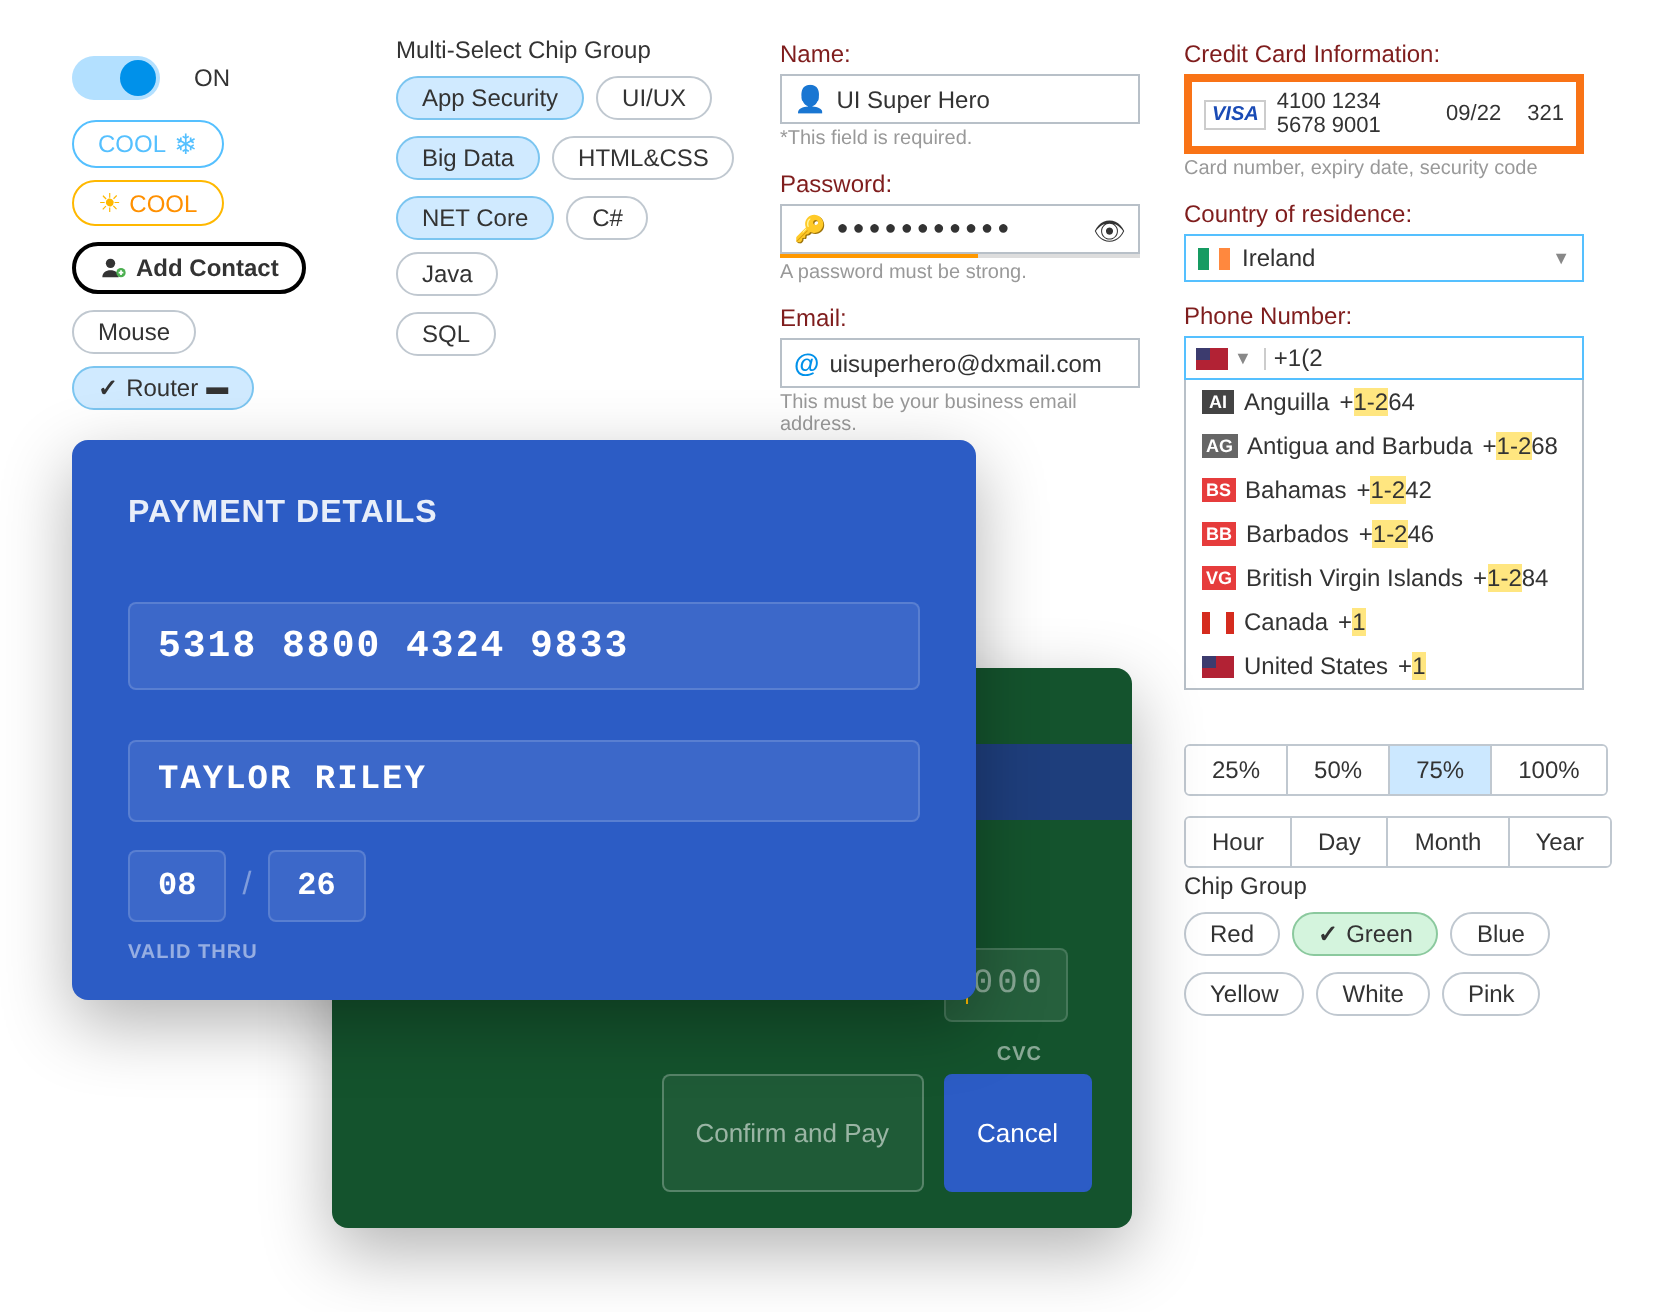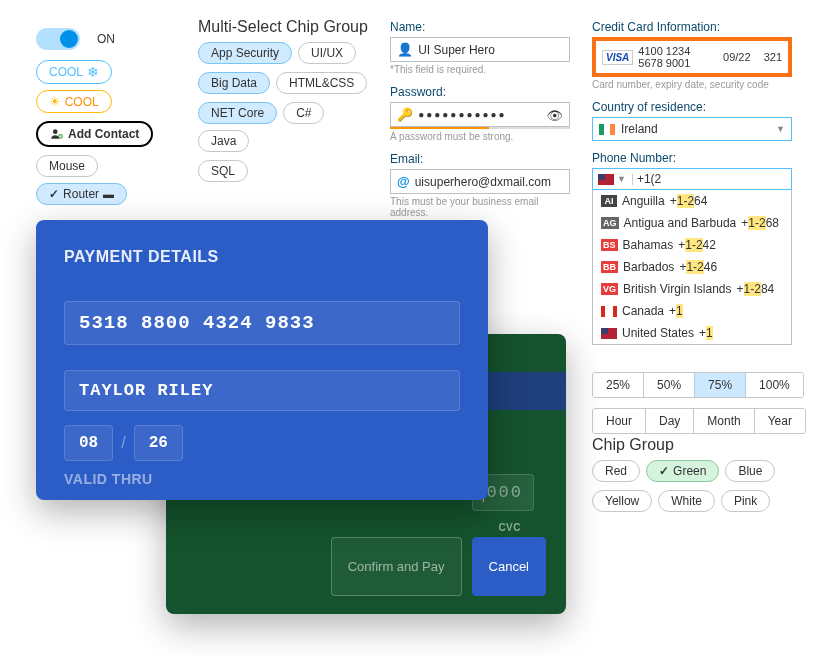--- a/index.html
+++ b/index.html
@@ -16,26 +16,26 @@
 .chip.warm { border-color: #ffb800; color: #ff9000; }
 .chip.add-contact { border: 2px solid #000; font-weight: 600; padding: 4px 12px; }
 .chip.selected { background: #d0eaff; border-color: #7bc5f0; }
 .snowflake { color: #55c0ff; font-size: 14px; }
 .sun { color: #ffb800; font-size: 13px; }
 .plus-icon { width: 14px; height: 14px; display: inline-block; position: relative; }
 .plus-icon svg { width: 100%; height: 100%; }
 
 
 .multi-chip-area { position: absolute; top: 18px; left: 198px; width: 170px; }
-.section-label { font-size: 16px; color: #333; margin-bottom: 6px; }
+.section-label { font-size: 12px; color: #333; margin-bottom: 6px; }
 
 
 .fields-col { position: absolute; top: 20px; left: 390px; width: 180px; }
 .field-group { margin-bottom: 10px; }
-.field-label { font-size: 12px; color: #0c4a6e; margin-bottom: 3px; }
+.field-label { font-size: 12px; color: #7f1d1d; margin-bottom: 3px; }
 .text-input { width: 100%; border: 1px solid #b8c0c8; padding: 4px 6px; font-size: 12px; display: flex; align-items: center; gap: 5px; }
 .text-input .prefix-icon { font-size: 13px; }
 .hint { font-size: 10px; color: #999; margin-top: 2px; }
 .pw-input { position: relative; }
 .pw-dots { letter-spacing: 2px; font-size: 10px; }
 .eye-icon { position: absolute; right: 6px; top: 5px; font-size: 13px; }
 .pw-bar { height: 2px; background: linear-gradient(to right, #ff9800 55%, #ddd 55%); margin-top: 0; }
 .at-icon { color: #0091ea; font-weight: bold; }
 
 
@@ -64,21 +64,21 @@
 
 .payment-area { position: absolute; top: 220px; left: 36px; width: 530px; height: 410px; }
 .card-front { position: absolute; width: 452px; height: 280px; background: #2c5cc5; border-radius: 8px; box-shadow: 0 12px 35px rgba(0,0,0,0.3); z-index: 2; padding: 28px; color: #e0e8f5; }
 .card-back { position: absolute; width: 400px; height: 280px; background: #14532d; border-radius: 8px; box-shadow: 0 12px 35px rgba(0,0,0,0.3); z-index: 1; top: 114px; left: 130px; }
 .card-title { font-size: 16px; font-weight: 700; color: #e8eef9; margin-bottom: 35px; letter-spacing: 0.5px; font-family: -apple-system, "Segoe UI", sans-serif; }
 .card-field { background: rgba(255,255,255,0.08); border: 1px solid rgba(255,255,255,0.15); border-radius: 4px; padding: 10px 14px; font-family: "Courier New", monospace; font-size: 19px; font-weight: bold; color: #fff; letter-spacing: 1px; margin-bottom: 25px; }
 .name-field { font-size: 17px; margin-bottom: 14px; }
 .exp-row { display: flex; align-items: center; gap: 8px; margin-bottom: 10px; }
 .exp-field { background: rgba(255,255,255,0.08); border: 1px solid rgba(255,255,255,0.15); border-radius: 4px; padding: 8px 14px; font-family: "Courier New", monospace; font-size: 16px; font-weight: bold; color: #fff; }
 .exp-divider { color: rgba(255,255,255,0.4); font-size: 16px; }
-.card-sublabel { font-size: 14px; font-weight: 700; color: rgba(255,255,255,0.5); letter-spacing: 0.5px; }
+.card-sublabel { font-size: 10px; font-weight: 700; color: rgba(255,255,255,0.5); letter-spacing: 0.5px; }
 .magstripe { position: absolute; top: 38px; left: 0; right: 0; height: 38px; background: #1e3e7c; }
 .cvc-field { position: absolute; right: 32px; top: 140px; background: rgba(255,255,255,0.08); border: 1px solid rgba(255,255,255,0.15); border-radius: 4px; padding: 8px 10px; font-family: "Courier New", monospace; font-size: 17px; color: rgba(255,255,255,0.45); display: flex; align-items: center; letter-spacing: 2px; }
 .cvc-cursor { display: inline-block; width: 1px; height: 18px; background: #ffb800; margin-right: 2px; }
 .cvc-label { position: absolute; right: 45px; top: 188px; font-size: 10px; font-weight: 700; color: rgba(255,255,255,0.5); letter-spacing: 0.5px; }
 .card-buttons { position: absolute; bottom: 18px; right: 20px; display: flex; gap: 10px; }
 .btn { border: 1px solid rgba(255,255,255,0.25); background: rgba(255,255,255,0.05); color: rgba(255,255,255,0.55); border-radius: 4px; padding: 21px 16px; font-size: 13px; }
 .btn.primary { background: #2c5cc5; color: #fff; border-color: #2c5cc5; }
 
 
 .seg-area { position: absolute; top: 372px; left: 592px; }

